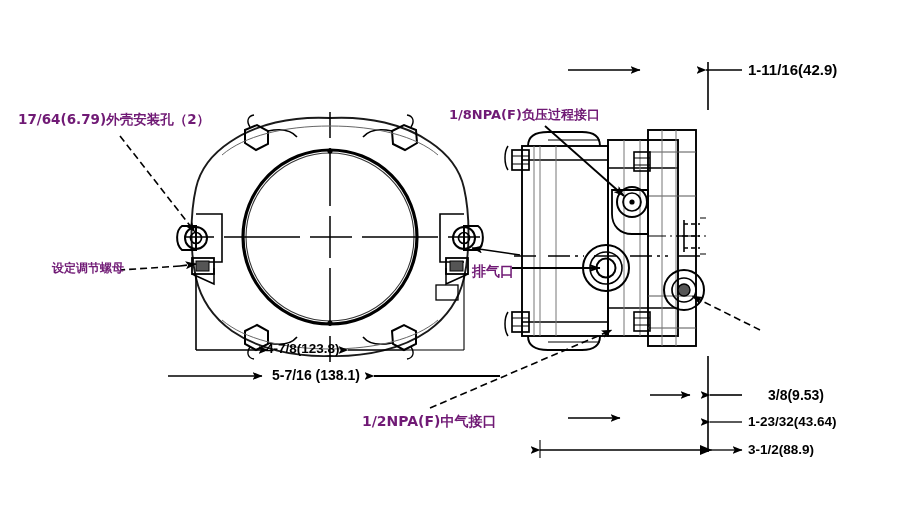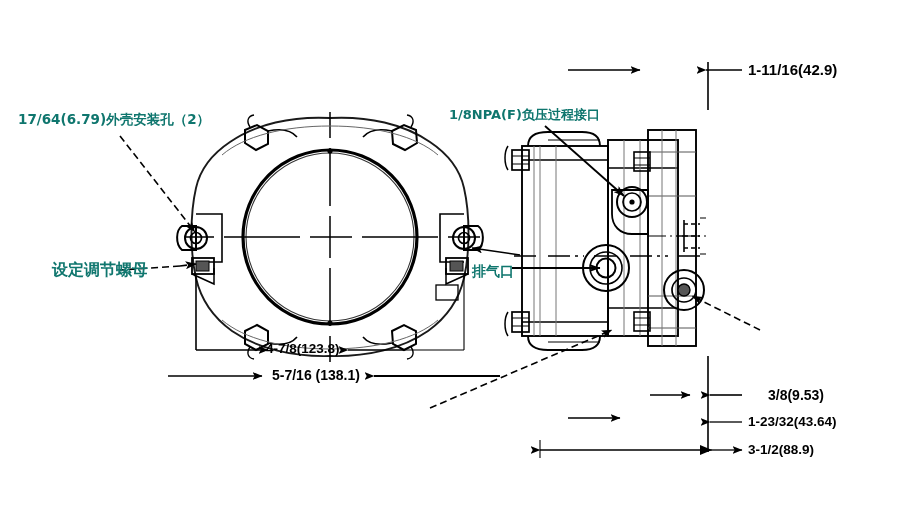--- a/index.html
+++ b/index.html
@@ -28,21 +28,21 @@
     top: 0;
     width: 900px;
     height: 531px;
     display: block;
   }
   .anno {
     position: absolute;
     white-space: nowrap;
     font-family: "Liberation Sans", "DejaVu Sans", sans-serif;
     font-weight: bold;
-    color: #0f766e;
+    color: #701a75;
     line-height: 1.05;
     text-align: right;
   }
   .anno.cn {
     font-family: "DejaVu Sans", "Liberation Sans", sans-serif;
     font-weight: bold;
   }
   .dim-text {
     position: absolute;
     white-space: nowrap;
@@ -256,27 +256,28 @@
       <path d="M 712 450 L 540 450" stroke-width="1.3" marker-end="url(#arrowL)"></path>
       <path d="M 540 440 L 540 458" stroke-width="1.1"></path>
 
       <path d="M 700 445 L 712 450 L 700 455 Z" fill="#000" stroke="none"></path>
     </g>
 
   </svg>
 
   <div class="anno cn" style="left:18px; top:112px; font-size:13.5px;">17/64(6.79)外壳安装孔（2）</div>
 
-  <div class="anno cn" style="left:52px; top:262px; font-size:16px;">设定调节螺母</div>
+  <div class="anno cn" style="left:52px; top:262px; font-size:12px;">设定调节螺母</div>
 
   <div class="anno cn" style="left:449px; top:108px; font-size:13px;">1/8NPA(F)负压过程接口</div>
 
   <div class="anno cn" style="left:472px; top:264px; font-size:14px;">排气口</div>
 
 
+  <div class="anno cn" style="left:362px; top:414px; font-size:14px;">1/2NPA(F)中气接口</div>
 
   <div class="dim-text" style="left:748px; top:62px; font-size:15px;">1-11/16(42.9)</div>
 
   <div class="dim-text" style="left:266px; top:342px; font-size:13.5px;">4-7/8(123.8)</div>
 
   <div class="dim-text" style="left:272px; top:368px; font-size:14px;">5-7/16 (138.1)</div>
 
   <div class="dim-text" style="left:768px; top:388px; font-size:14px;">3/8(9.53)</div>
 
   <div class="dim-text" style="left:748px; top:415px; font-size:13.5px;">1-23/32(43.64)</div>

